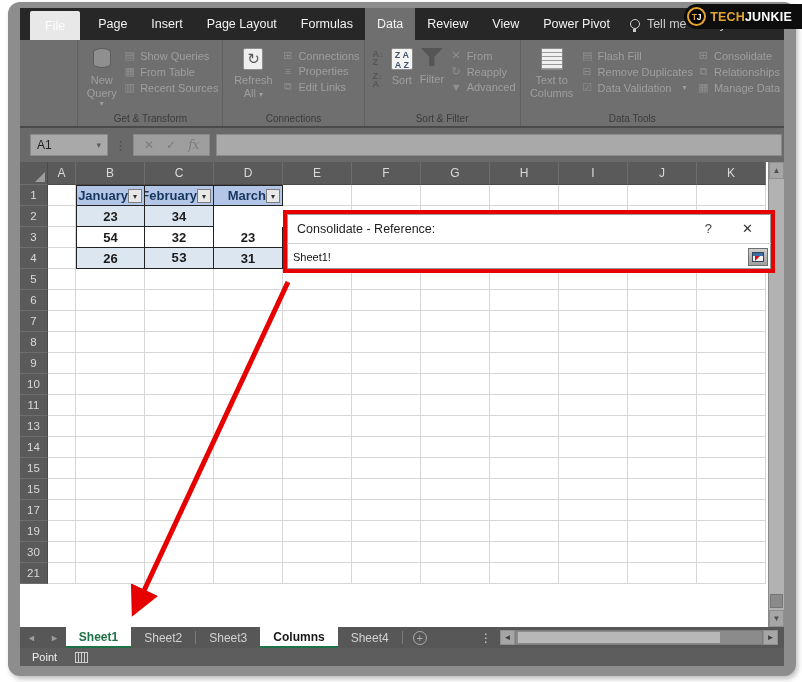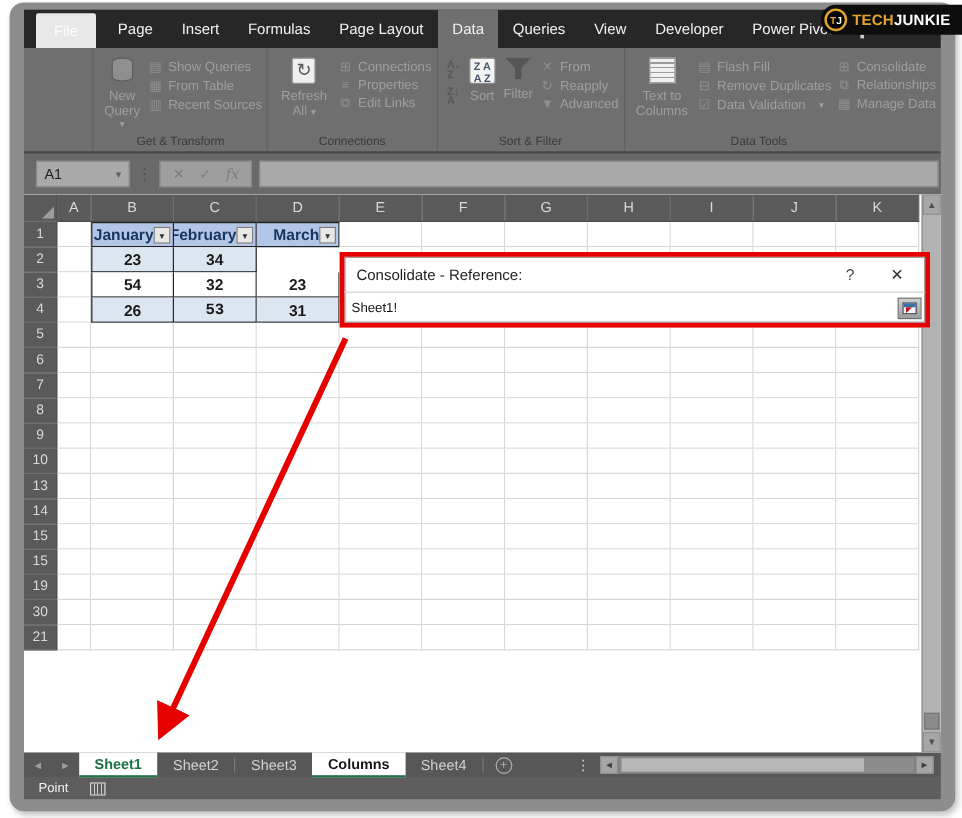--- a/index.html
+++ b/index.html
@@ -133,26 +133,25 @@
 
 <div class="page">
   <div class="window">
     <div class="inner">
 
       <div class="tabbar">
         <div class="rtabs" id="ribbonTabs">
             <div class="rtab file">File</div>
             <div class="rtab">Page</div>
             <div class="rtab">Insert</div>
+            <div class="rtab">Page Layout</div>
             <div class="rtab">Formulas</div>
-            <div class="rtab">Page Layout</div>
             <div class="rtab active">Data</div>
-            <div class="rtab">Queries</div>
+            <div class="rtab">Review</div>
             <div class="rtab">View</div>
-            <div class="rtab">Developer</div>
             <div class="rtab">Power Pivot</div>
           </div>
         <div class="tellme">
           <span class="bulb"></span>
           <span>Tell me what you want to do...</span>
         </div>
       </div>
 
       <div class="ribbon">
         <div class="rgroup" style="width:76px">
@@ -436,20 +435,34 @@
               <div class="cell" style="flex: 0 0 69px;"></div>
               <div class="cell" style="flex: 0 0 69px;"></div>
               <div class="cell" style="flex: 0 0 69px;"></div>
               <div class="cell" style="flex: 0 0 69px;"></div>
               <div class="cell" style="flex: 0 0 69px;"></div>
               <div class="cell" style="flex: 0 0 69px;"></div>
               <div class="cell" style="flex: 0 0 69px;"></div>
               <div class="cell" style="flex: 0 0 69px;"></div>
             </div>
             <div class="grow">
+              <div class="grh">11</div>
+              <div class="cell" style="flex: 0 0 28px;"></div>
+              <div class="cell" style="flex: 0 0 69px;"></div>
+              <div class="cell" style="flex: 0 0 69px;"></div>
+              <div class="cell" style="flex: 0 0 69px;"></div>
+              <div class="cell" style="flex: 0 0 69px;"></div>
+              <div class="cell" style="flex: 0 0 69px;"></div>
+              <div class="cell" style="flex: 0 0 69px;"></div>
+              <div class="cell" style="flex: 0 0 69px;"></div>
+              <div class="cell" style="flex: 0 0 69px;"></div>
+              <div class="cell" style="flex: 0 0 69px;"></div>
+              <div class="cell" style="flex: 0 0 69px;"></div>
+            </div>
+            <div class="grow">
               <div class="grh">13</div>
               <div class="cell" style="flex: 0 0 28px;"></div>
               <div class="cell" style="flex: 0 0 69px;"></div>
               <div class="cell" style="flex: 0 0 69px;"></div>
               <div class="cell" style="flex: 0 0 69px;"></div>
               <div class="cell" style="flex: 0 0 69px;"></div>
               <div class="cell" style="flex: 0 0 69px;"></div>
               <div class="cell" style="flex: 0 0 69px;"></div>
               <div class="cell" style="flex: 0 0 69px;"></div>
               <div class="cell" style="flex: 0 0 69px;"></div>
@@ -479,20 +492,34 @@
               <div class="cell" style="flex: 0 0 69px;"></div>
               <div class="cell" style="flex: 0 0 69px;"></div>
               <div class="cell" style="flex: 0 0 69px;"></div>
               <div class="cell" style="flex: 0 0 69px;"></div>
               <div class="cell" style="flex: 0 0 69px;"></div>
               <div class="cell" style="flex: 0 0 69px;"></div>
               <div class="cell" style="flex: 0 0 69px;"></div>
             </div>
             <div class="grow">
               <div class="grh">15</div>
+              <div class="cell" style="flex: 0 0 28px;"></div>
+              <div class="cell" style="flex: 0 0 69px;"></div>
+              <div class="cell" style="flex: 0 0 69px;"></div>
+              <div class="cell" style="flex: 0 0 69px;"></div>
+              <div class="cell" style="flex: 0 0 69px;"></div>
+              <div class="cell" style="flex: 0 0 69px;"></div>
+              <div class="cell" style="flex: 0 0 69px;"></div>
+              <div class="cell" style="flex: 0 0 69px;"></div>
+              <div class="cell" style="flex: 0 0 69px;"></div>
+              <div class="cell" style="flex: 0 0 69px;"></div>
+              <div class="cell" style="flex: 0 0 69px;"></div>
+            </div>
+            <div class="grow">
+              <div class="grh">17</div>
               <div class="cell" style="flex: 0 0 28px;"></div>
               <div class="cell" style="flex: 0 0 69px;"></div>
               <div class="cell" style="flex: 0 0 69px;"></div>
               <div class="cell" style="flex: 0 0 69px;"></div>
               <div class="cell" style="flex: 0 0 69px;"></div>
               <div class="cell" style="flex: 0 0 69px;"></div>
               <div class="cell" style="flex: 0 0 69px;"></div>
               <div class="cell" style="flex: 0 0 69px;"></div>
               <div class="cell" style="flex: 0 0 69px;"></div>
               <div class="cell" style="flex: 0 0 69px;"></div>

